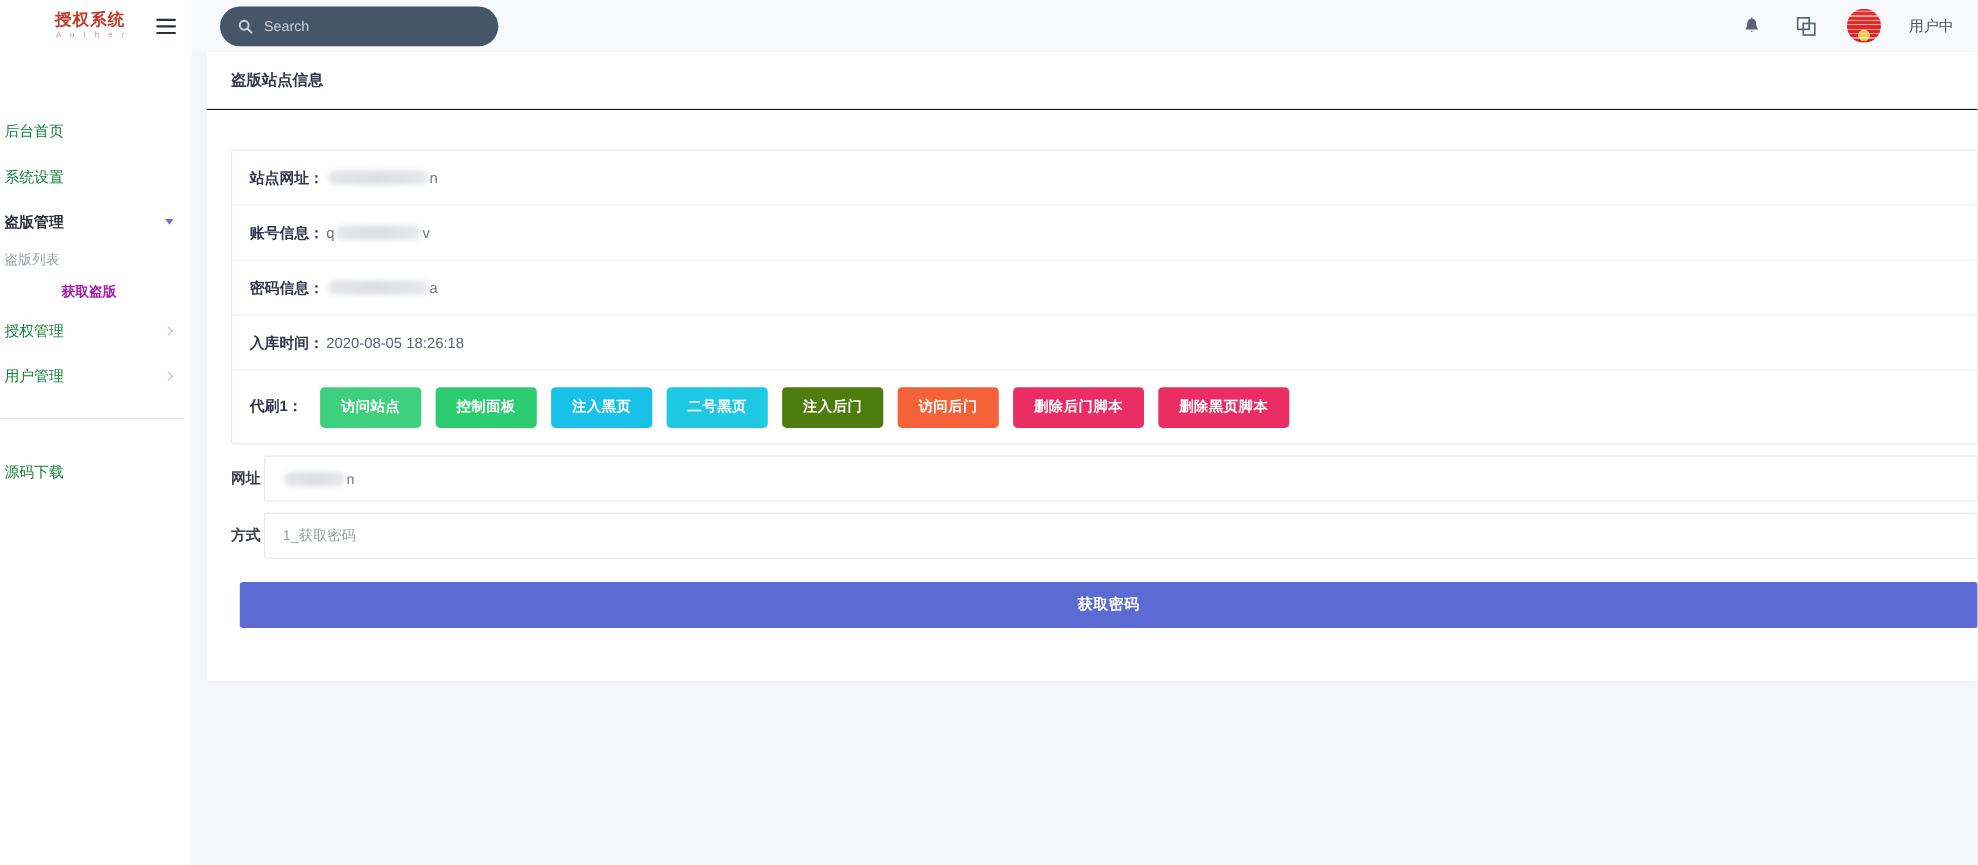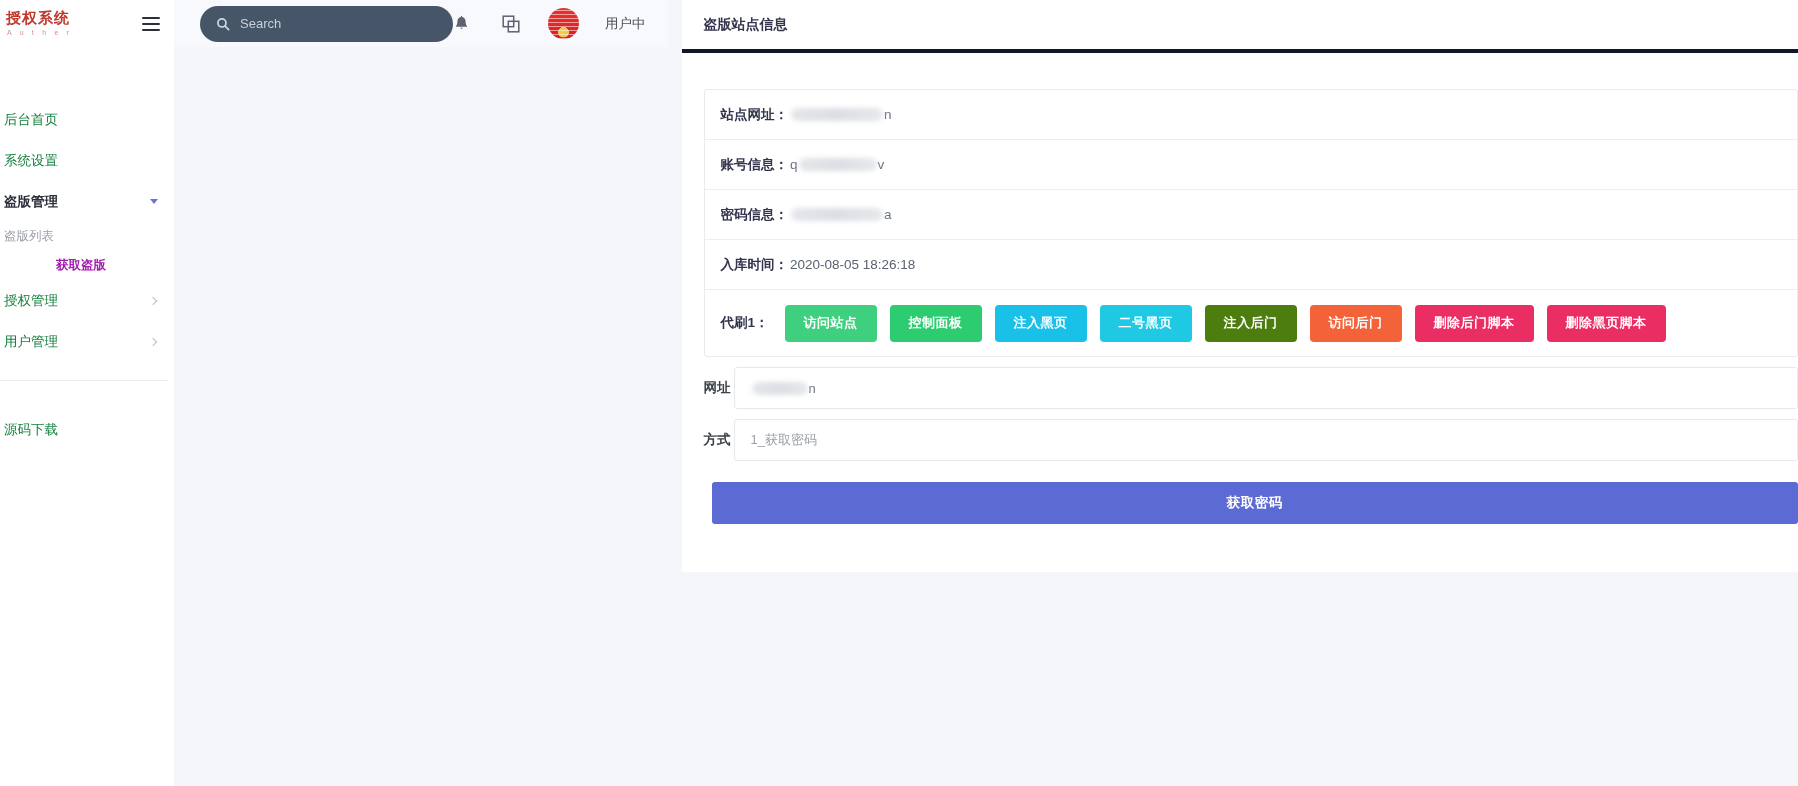--- a/index.html
+++ b/index.html
@@ -21,20 +21,21 @@
     z-index: 5;
   }
   .brand-row {
     height: 47px;
     display: flex; align-items: center; justify-content: space-between;
     padding: 0 14px 0 6px;
   }
   .brand {
     display: flex; flex-direction: column; align-items: flex-start;
     line-height: 1;
+    margin-left: 44px;
   }
   .brand-cn {
     font-size: 15px; font-weight: 700; color: #c0392b;
     letter-spacing: 1px;
     font-family: "DejaVu Sans", sans-serif;
   }
   .brand-en {
     font-size: 7px; color: #d78f88; letter-spacing: 3.2px;
     margin-top: 3px; padding-left: 1px;
   }
@@ -75,21 +76,21 @@
   }
   .nav-divider {
     height: 1px; background: #e9ebef;
     margin: 18px 6px 0 0;
   }
   .nav-tail { padding-top: 28px; }
 
   
   .main {
     flex: 1; height: 786px;
-    display: flex; 
+    display: flex; flex-direction: column;
     background: #f4f6f9;
     overflow: hidden;
   }
 
   
   .topbar {
     height: 47px; min-height: 47px;
     background: #f7f9fc;
     display: flex; align-items: center;
     padding: 0 22px 0 26px;
@@ -124,21 +125,21 @@
   .card {
     background: #ffffff;
     min-height: 572px;
     margin-right: 0;
     padding: 0;
   }
   .card-head {
     height: 53px;
     display: flex; align-items: center;
     padding: 0 12px 0 22px;
-    border-bottom: 4px solid #0f172a;
+    border-bottom: 1px solid #0f172a;
   }
   .card-title { font-size: 14px; font-weight: 700; color: #33354d; }
   .card-body { padding: 36px 0 0 22px; }
 
   
   .info-list {
     border: 1px solid #e8eaee;
     border-radius: 3px;
     background: #fff;
     margin-right: 0;

